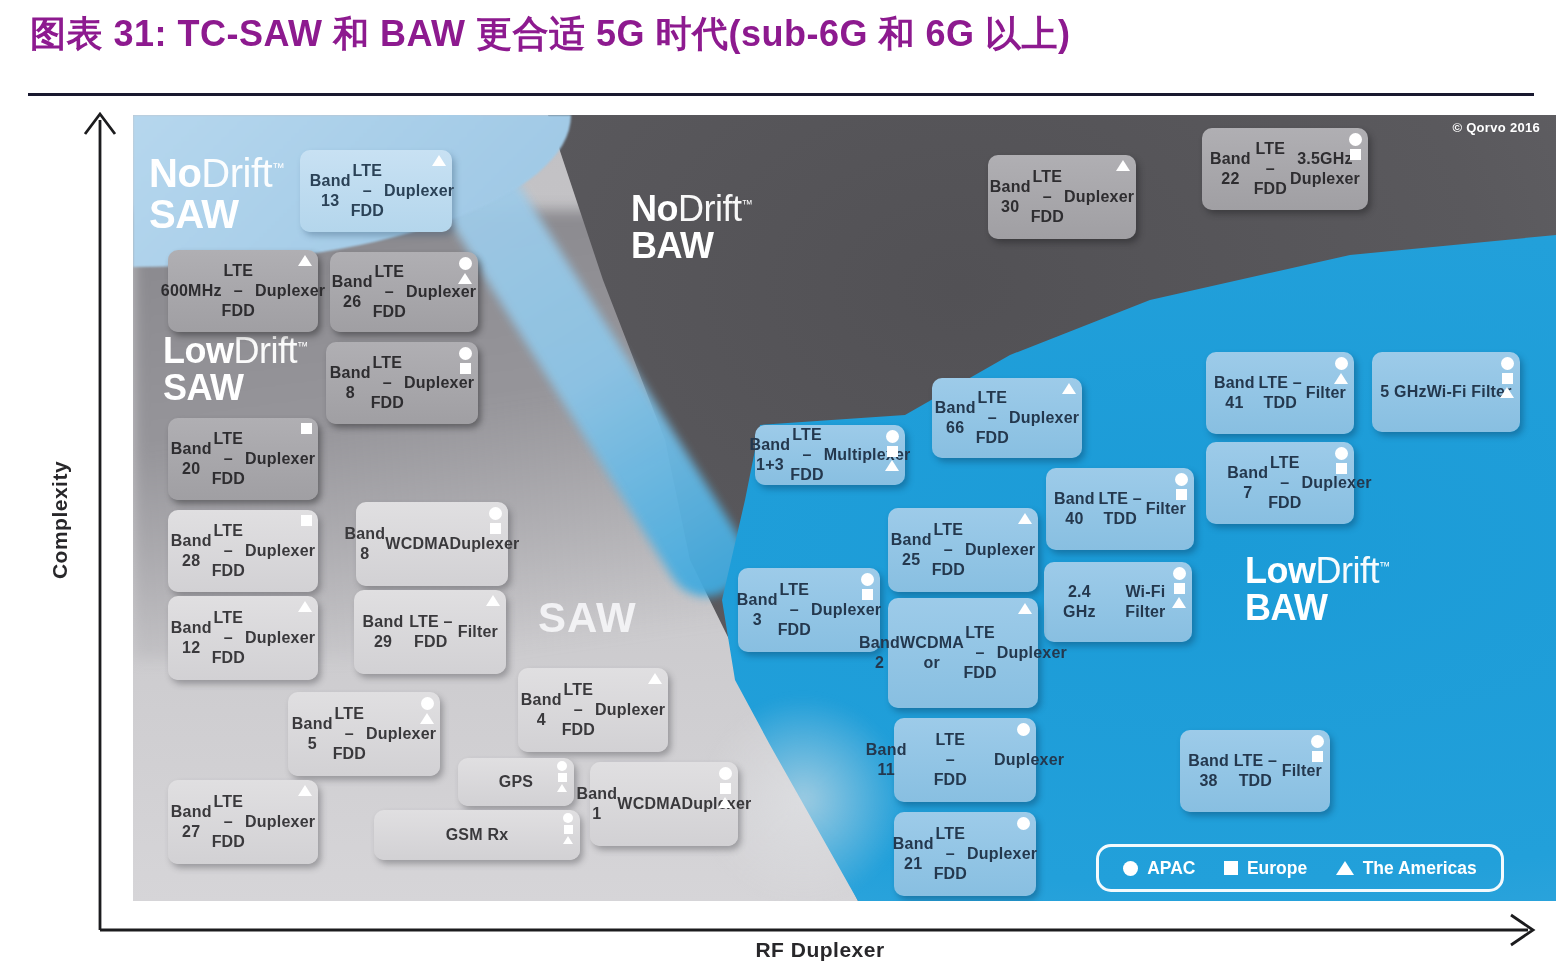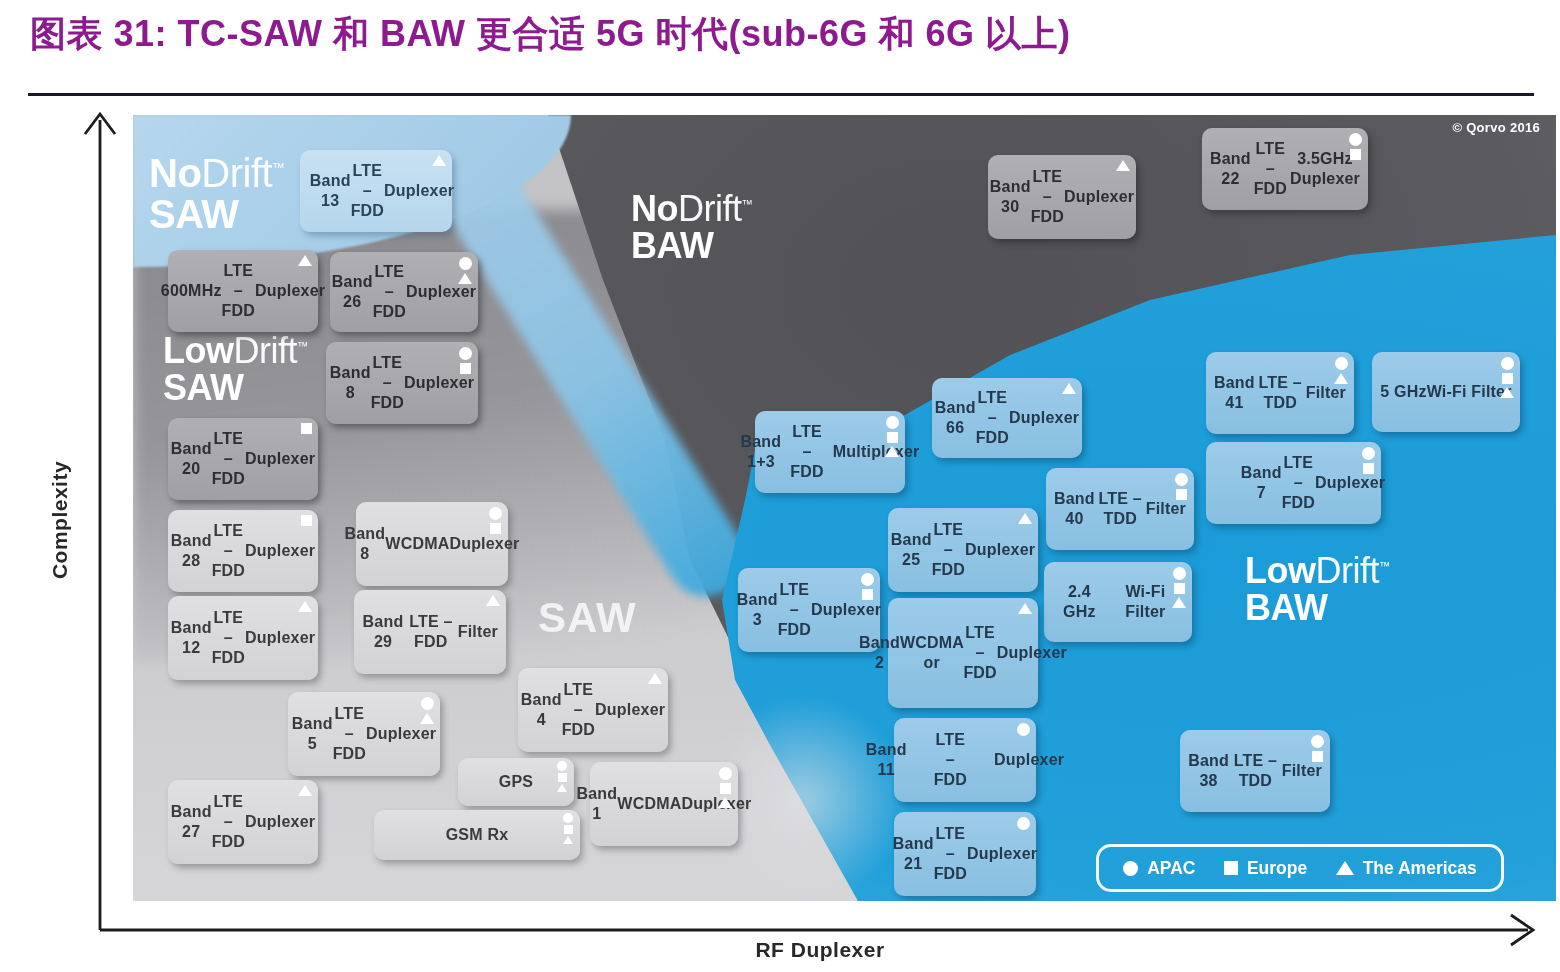--- a/index.html
+++ b/index.html
@@ -254,21 +254,21 @@
         </div>
         <div class="band-box tone-charcoal" style="position: absolute; left: 1069px; top: 13px; width: 166px; height: 82px;">
           <div class="bx-line">Band 22</div>
           <div class="bx-line">LTE – FDD</div>
           <div class="bx-line">3.5GHz Duplexer</div>
           <div class="mk-stack">
             <span class="mk mk-circle"></span>
             <span class="mk mk-square"></span>
           </div>
         </div>
-        <div class="band-box tone-blue" style="position: absolute; left: 622px; top: 296px; width: 150px; height: 82px; gap: 9px;">
+        <div class="band-box tone-blue" style="position: absolute; left: 622px; top: 310px; width: 150px; height: 60px;">
           <div class="bx-line">Band 1+3</div>
           <div class="bx-line">LTE – FDD</div>
           <div class="bx-line">Multiplexer</div>
           <div class="mk-stack">
             <span class="mk mk-circle"></span>
             <span class="mk mk-square"></span>
             <span class="mk mk-triangle"></span>
           </div>
         </div>
         <div class="band-box tone-blue" style="position: absolute; left: 799px; top: 263px; width: 150px; height: 80px;">
@@ -334,21 +334,21 @@
         </div>
         <div class="band-box tone-blue" style="position: absolute; left: 1239px; top: 237px; width: 148px; height: 80px;">
           <div class="bx-line">5 GHz</div>
           <div class="bx-line">Wi-Fi Filter</div>
           <div class="mk-stack">
             <span class="mk mk-circle"></span>
             <span class="mk mk-square"></span>
             <span class="mk mk-triangle"></span>
           </div>
         </div>
-        <div class="band-box tone-blue" style="position: absolute; left: 1073px; top: 327px; width: 175px; height: 82px; padding-left: 47px;">
+        <div class="band-box tone-blue" style="position: absolute; left: 1073px; top: 327px; width: 148px; height: 82px; padding-left: 47px;">
           <div class="bx-line">Band 7</div>
           <div class="bx-line">LTE – FDD</div>
           <div class="bx-line">Duplexer</div>
           <div class="mk-stack">
             <span class="mk mk-circle"></span>
             <span class="mk mk-square"></span>
           </div>
         </div>
         <div class="band-box tone-blue" style="position: absolute; left: 761px; top: 603px; width: 142px; height: 84px; gap: 27px;">
           <div class="bx-line">Band 11</div>

